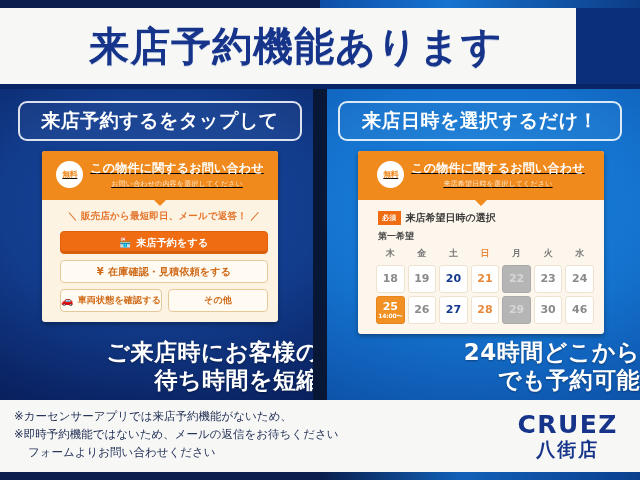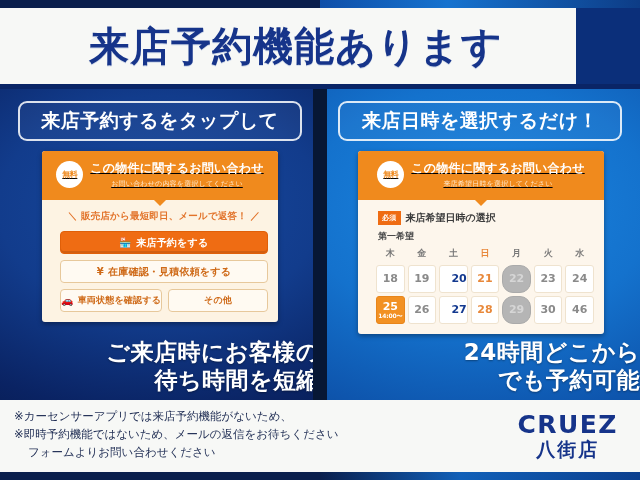--- a/index.html
+++ b/index.html
@@ -114,23 +114,23 @@
   .cal-grid{display:grid;grid-template-columns:repeat(7,1fr);gap:3px;}
   .dow{text-align:center;font-size:9px;font-weight:bold;color:#777;padding-bottom:2px;
     font-family:"DejaVu Sans","Liberation Sans",sans-serif;}
   .dow.sun{color:#e8883a;}
   .day{
     height:26px;border-radius:3px;background:#ffffff;border:1px solid #efe3cf;
     display:flex;flex-direction:column;align-items:center;justify-content:center;
     font-size:11px;font-weight:bold;color:#8a8a8a;
     font-family:"DejaVu Sans","Liberation Sans",sans-serif;line-height:1.05;
   }
-  .day.blue{color:#13398f;align-items:flex-end;}
+  .day.blue{color:#13398f;}
   .day.orange{color:#e8883a;}
-  .day.off{background:#b5b5b5;border-color:#aaa;color:#d6d6d6;border-radius:11px;}
+  .day.off{background:#b5b5b5;border-color:#aaa;color:#d6d6d6;}
   .day.sel{background:#f29123;border-color:#e8851a;color:#ffffff;}
   .day .time{font-size:6px;font-weight:bold;margin-top:1px;letter-spacing:-.2px;}
 
   
   .tagline{
     position:absolute;left:0;bottom:6px;width:320px;text-align:right;color:#ffffff;
     font-size:23px;font-weight:bold;line-height:1.22;letter-spacing:.5px;
     font-family:"DejaVu Sans","Liberation Sans",sans-serif;
     text-shadow:0 1px 2px rgba(0,0,0,.35);
   }

